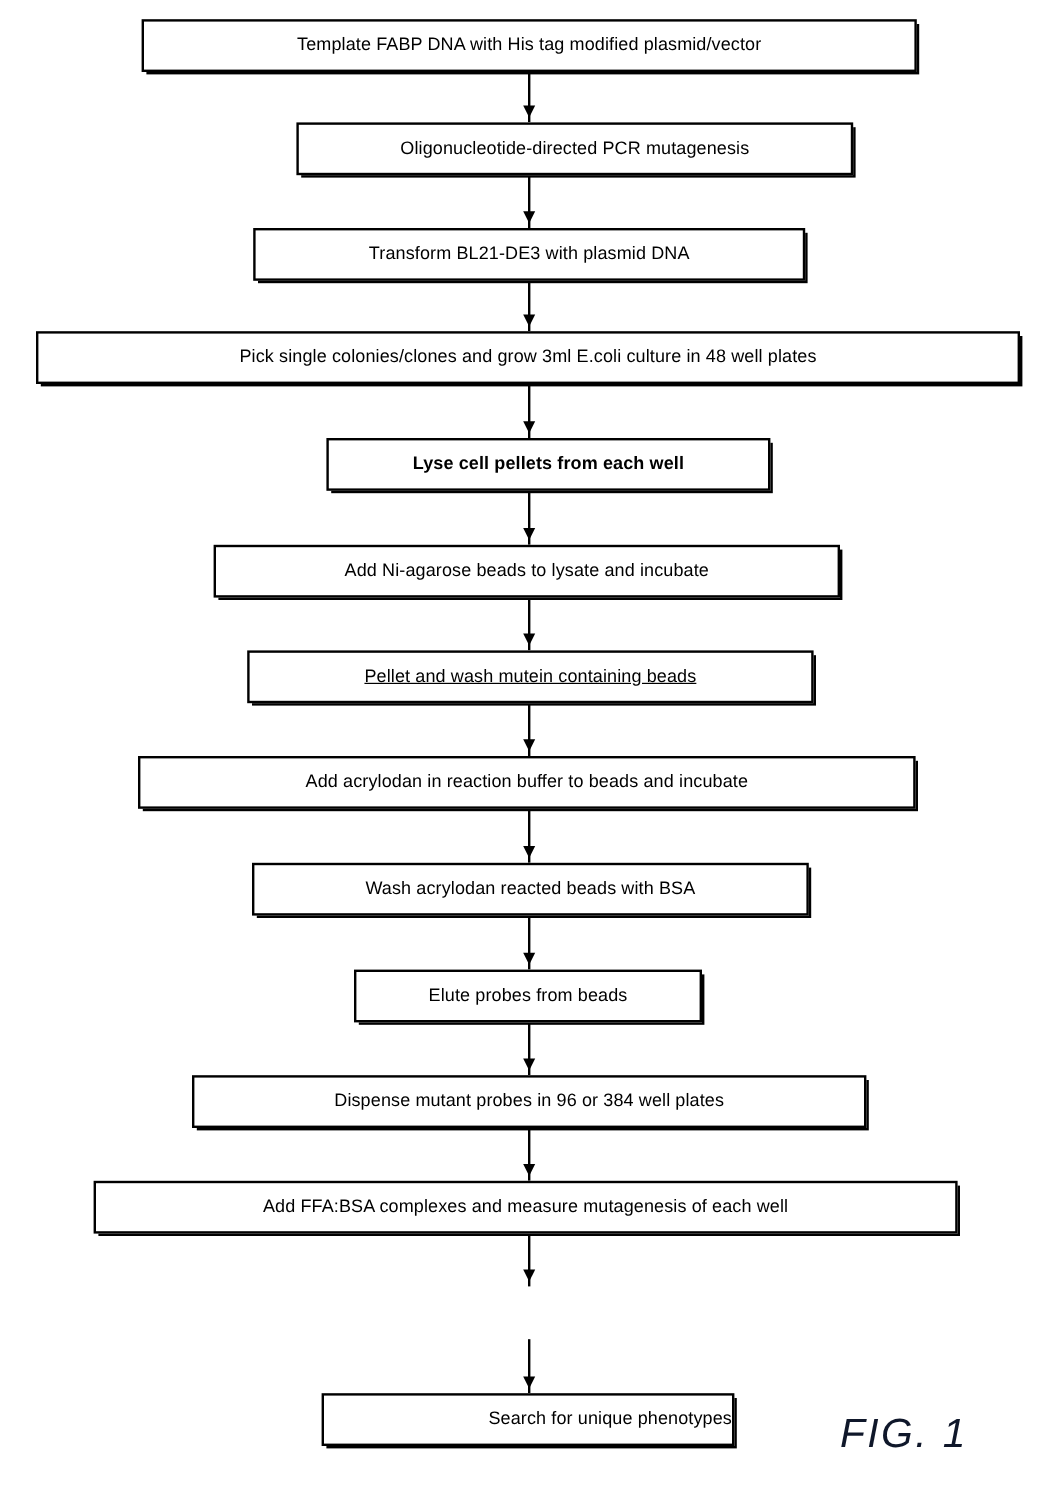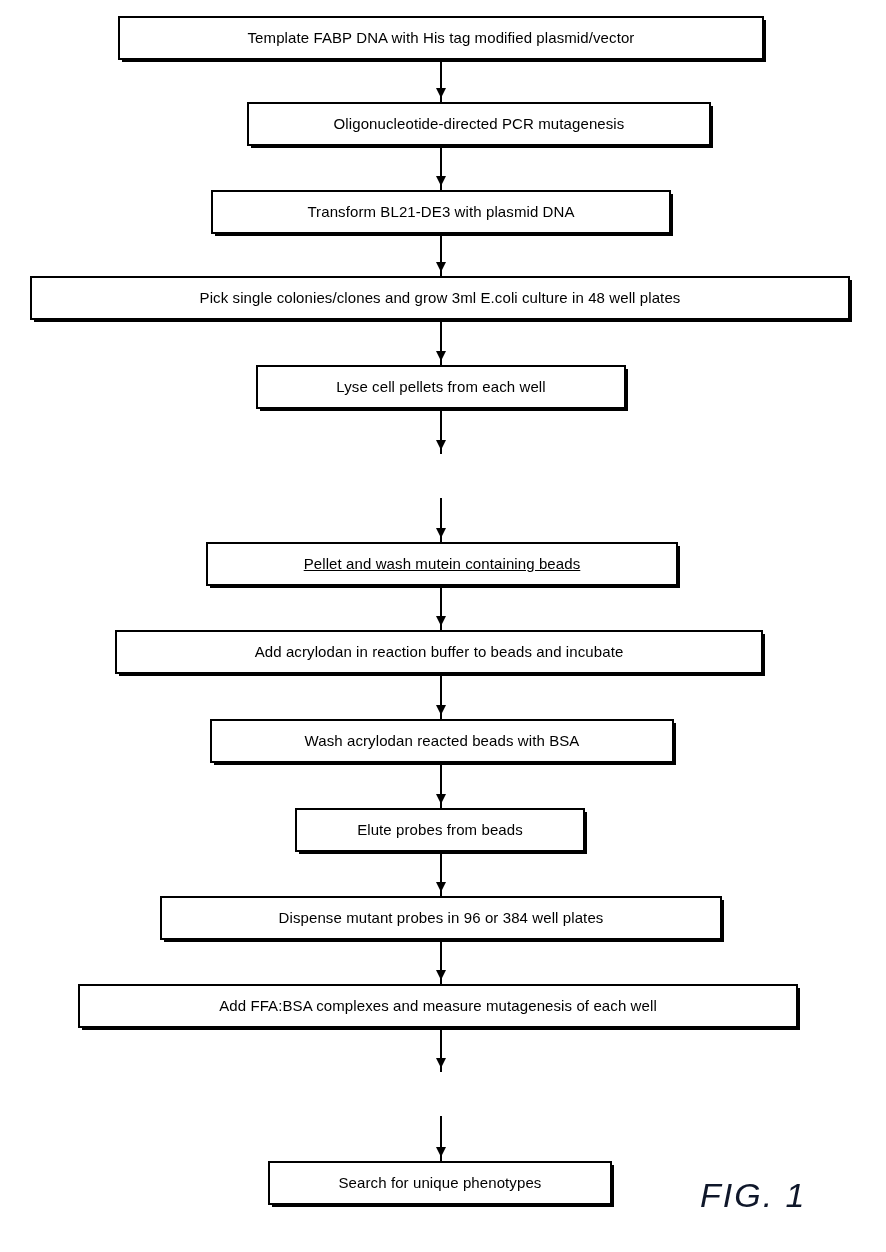--- a/index.html
+++ b/index.html
@@ -99,38 +99,41 @@
     </div>
     <div class="node" style="left: 209px; top: 102px; width: 464px; height: 44px; margin-left: 38px;">
       <span>Oligonucleotide-directed PCR mutagenesis</span>
     </div>
     <div class="node" style="left: 211px; top: 190px; width: 460px; height: 44px;">
       <span>Transform BL21-DE3 with plasmid DNA</span>
     </div>
     <div class="node" style="left: 30px; top: 276px; width: 820px; height: 44px;">
       <span>Pick single colonies/clones and grow 3ml E.coli culture in 48 well plates</span>
     </div>
-    <div class="node" style="left: 256px; top: 365px; width: 370px; height: 44px;">
+    <div class="node" style="left: 272px; top: 365px; width: 370px; height: 44px; font-weight: bold;">
       <span>Lyse cell pellets from each well</span>
+    </div>
+    <div class="node" style="left: 178px; top: 454px; width: 522px; height: 44px;">
+      <span>Add Ni-agarose beads to lysate and incubate</span>
     </div>
     <div class="node" style="left: 206px; top: 542px; width: 472px; height: 44px; text-decoration: underline;">
       <span>Pellet and wash mutein containing beads</span>
     </div>
     <div class="node" style="left: 115px; top: 630px; width: 648px; height: 44px;">
       <span>Add acrylodan in reaction buffer to beads and incubate</span>
     </div>
     <div class="node" style="left: 210px; top: 719px; width: 464px; height: 44px;">
       <span>Wash acrylodan reacted beads with BSA</span>
     </div>
     <div class="node" style="left: 295px; top: 808px; width: 290px; height: 44px;">
       <span>Elute probes from beads</span>
     </div>
     <div class="node" style="left: 160px; top: 896px; width: 562px; height: 44px;">
       <span>Dispense mutant probes in 96 or 384 well plates</span>
     </div>
     <div class="node" style="left: 78px; top: 984px; width: 720px; height: 44px;">
       <span>Add FFA:BSA complexes and measure mutagenesis of each well</span>
     </div>
-    <div class="node" style="left: 268px; top: 1161px; width: 344px; height: 44px;">
+    <div class="node" style="left: 268px; top: 1161px; width: 344px; height: 44px; justify-content: flex-end;">
       <span>Search for unique phenotypes</span>
     </div>
   </div>
 <div id="fig-caption">FIG. 1</div>
 
 </body></html>

